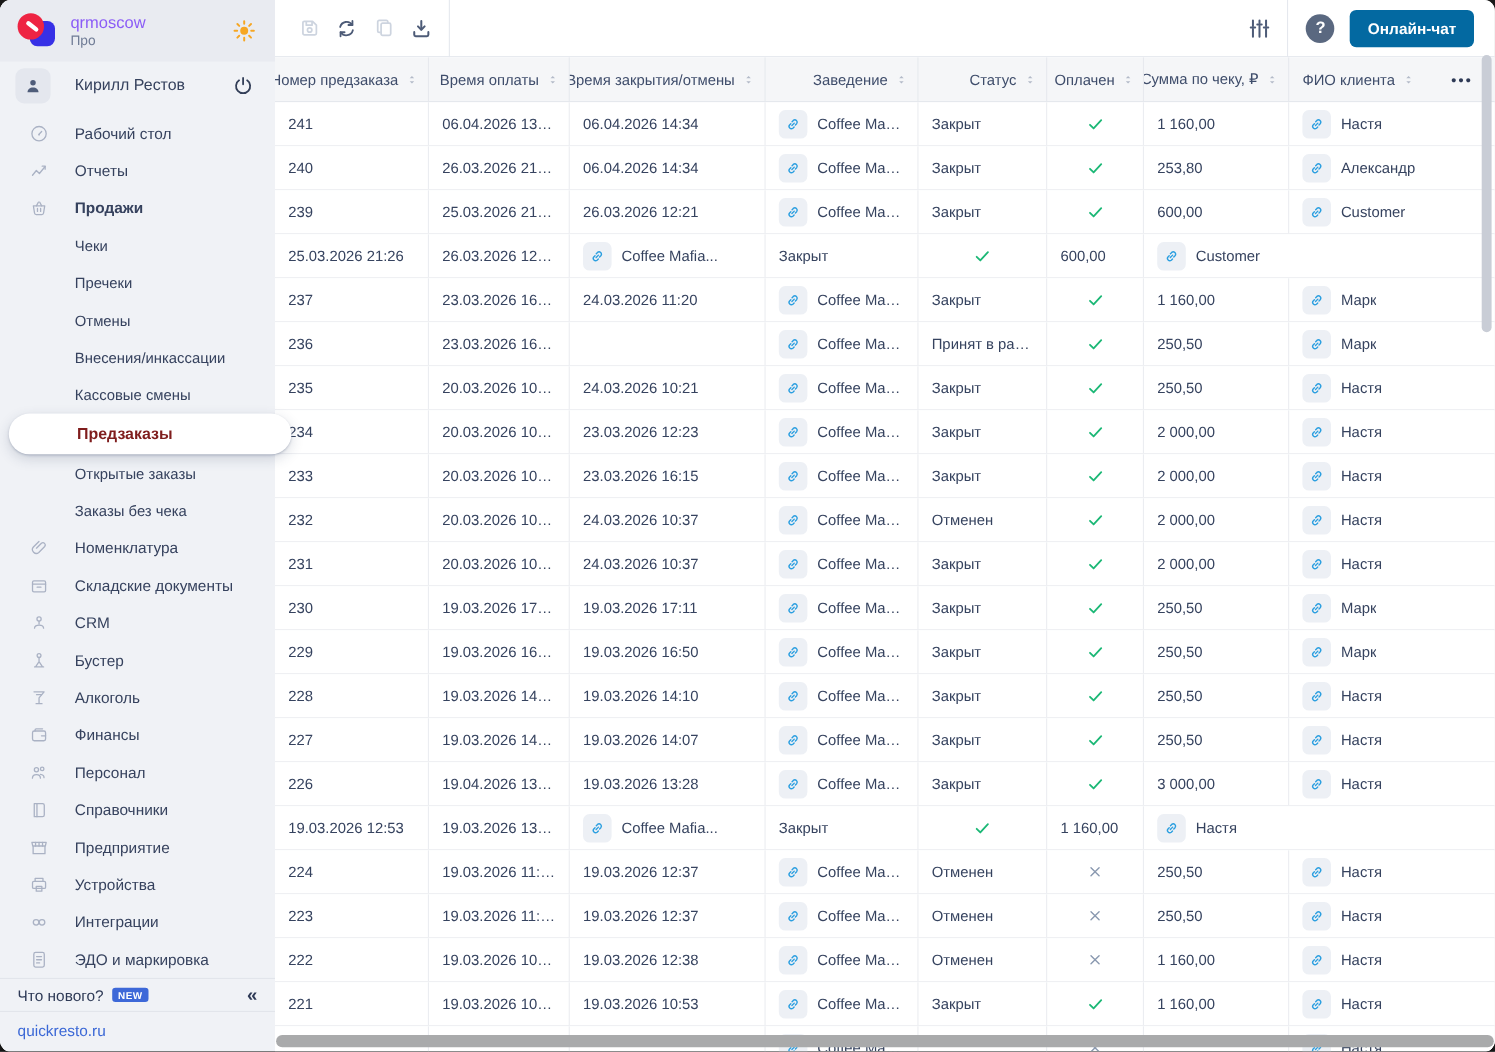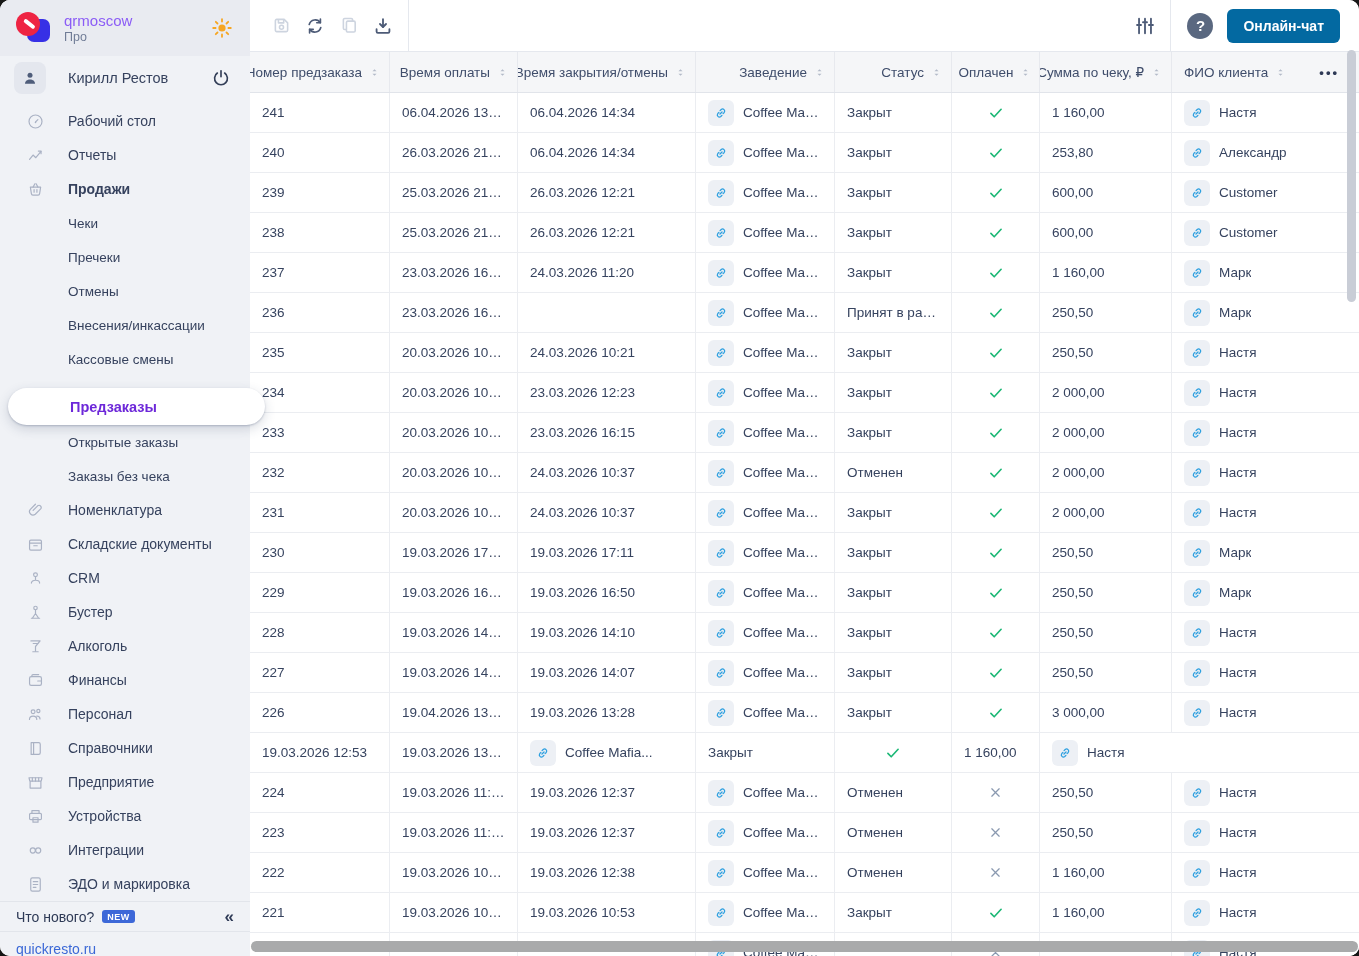--- a/index.html
+++ b/index.html
@@ -24,22 +24,22 @@
   .avatar { width:32px; height:32px; background:#e4e7ee; border-radius:8px; display:flex; align-items:center; justify-content:center; }
   .user-name { font-size:14.5px; color:#36425e; margin-left:22px; flex:1; }
   .power { width:22px; height:22px; cursor:pointer; }
 
   .nav { flex:1 1 auto; margin-top:4px; overflow:visible; }
   .nav-item { height:34px; display:flex; align-items:center; padding-left:26px; cursor:pointer;
               font-size:14px; color:#36425e; white-space:nowrap; }
   .nav-item .nav-icon { width:19px; height:19px; margin-right:23px; flex:0 0 auto; }
   .nav-item.sub { padding-left:68px; font-size:13.5px; }
   .nav-item.bold { font-weight:700; }
-  .nav-item.active { background:#fff; border-radius:19px; margin:12px -15px 0 8px; padding-left:62px;
-              height:37px; font-weight:700; font-size:14.5px; color:#6d28d9; position:relative; z-index:12;
+  .nav-item.active { background:#fff; border-radius:19px; margin:0 -15px 0 8px; padding-left:62px;
+              height:37px; font-weight:700; font-size:14.5px; color:#7f1d1d; position:relative; z-index:12;
               box-shadow:0 1px 2px rgba(45,60,95,.25), 0 4px 12px rgba(45,60,95,.18); }
 
   .side-footer { flex:0 0 auto; }
   .whats-new-row { height:30px; border-top:1px solid #e2e5eb; display:flex; align-items:center; padding:0 16px; }
   .whats-new-label { font-size:14px; color:#2e3a56; cursor:pointer; }
   .new-badge { background:#3d68d8; color:#fff; font-size:9px; font-weight:700; letter-spacing:.5px;
                border-radius:3px; padding:2px 5px 1px; margin-left:8px; }
   .collapse { margin-left:auto; font-size:17px; font-weight:700; color:#2e3a56; cursor:pointer; }
   .site-row { height:40px; border-top:1px solid #e2e5eb; display:flex; align-items:center; padding:0 16px 6px; }
   .site-link { font-size:14px; color:#3b68d6; text-decoration:none; cursor:pointer; }
@@ -546,23 +546,20 @@
                 <svg viewBox="0 0 24 24" width="16" height="16" fill="none" stroke="#2c9fe0" stroke-width="1.9" stroke-linecap="round" stroke-linejoin="round">
                   <path d="M10.4 13.6l3.2-3.2"></path>
                   <path d="M8.9 11.1l-1.7 1.7a3.2 3.2 0 0 0 4.5 4.5l1.7-1.7"></path>
                   <path d="M15.1 12.9l1.7-1.7a3.2 3.2 0 0 0-4.5-4.5l-1.7 1.7"></path>
                 </svg>
               </span>
               <span class="cell-text">Customer</span>
             </div>
           </div>
           <div class="trow row">
-            <div class="td c-number">
-              <span class="cell-text">238</span>
-            </div>
             <div class="td c-paid_time">
               <span class="cell-text">25.03.2026 21:26</span>
             </div>
             <div class="td c-closed_time">
               <span class="cell-text">26.03.2026 12:21</span>
             </div>
             <div class="td c-venue">
               <span class="chip">
                 <svg viewBox="0 0 24 24" width="16" height="16" fill="none" stroke="#2c9fe0" stroke-width="1.9" stroke-linecap="round" stroke-linejoin="round">
                   <path d="M10.4 13.6l3.2-3.2"></path>

